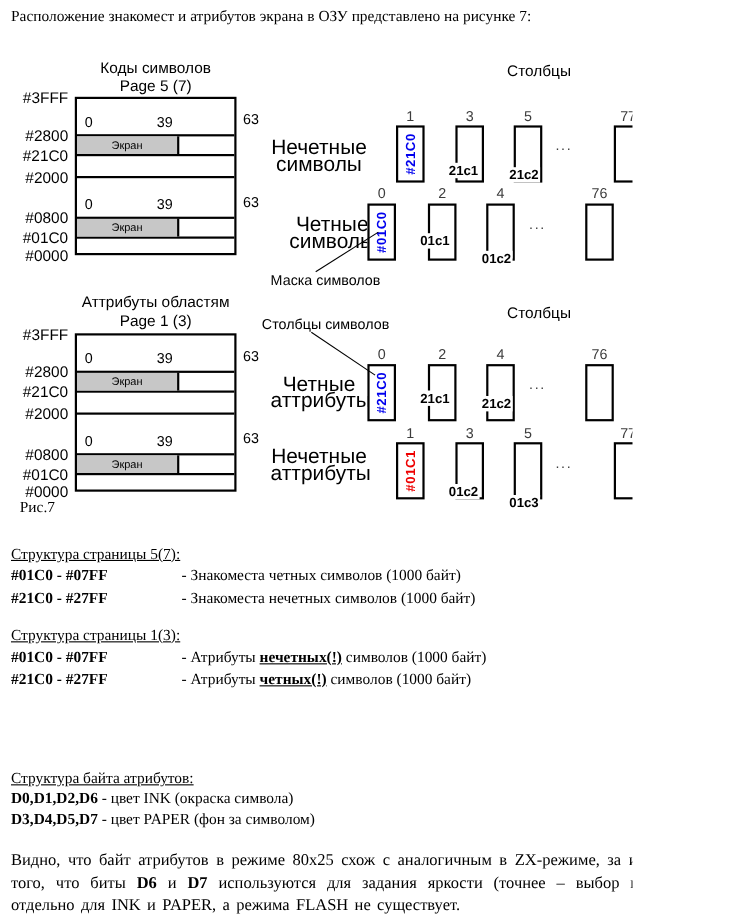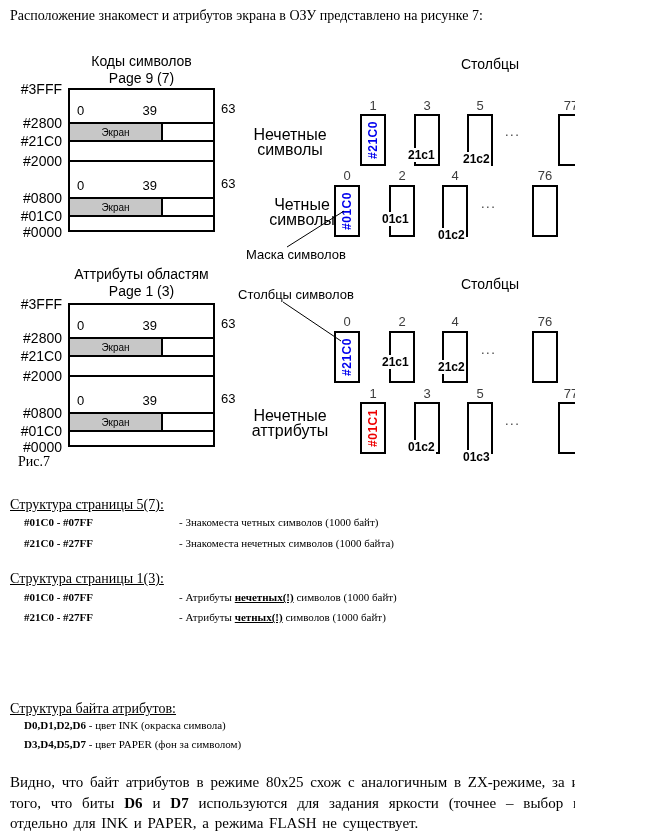--- a/index.html
+++ b/index.html
@@ -16,58 +16,58 @@
   .hline{position:absolute;left:0;width:143px;height:2px;background:#000;}
   .band{position:absolute;left:0;width:91px;height:16px;background:#c7c7c7;
         display:flex;align-items:center;justify-content:center;}
   .band-label{font-size:10px;font-family:"Liberation Sans",sans-serif;}
   .vdiv{position:absolute;left:91px;width:2px;height:16px;background:#000;}
   .inum{position:absolute;font-size:13px;font-family:"Liberation Sans",sans-serif;}
   .n39{left:55px;width:32px;text-align:right;}
   .c63{position:absolute;font-size:13px;font-family:"Liberation Sans",sans-serif;}
   .cols-title{position:absolute;left:420px;width:140px;text-align:center;font-size:14px;
               font-family:"Liberation Sans",sans-serif;}
-  .row-label{position:absolute;width:88px;text-align:center;font-size:16px;line-height:15px;
+  .row-label{position:absolute;width:88px;text-align:center;font-size:19px;line-height:15px;
              font-family:"Liberation Sans",sans-serif;}
   .colnum{position:absolute;width:26px;text-align:center;font-size:13px;color:#3d3d3d;
           font-family:"Liberation Sans",sans-serif;}
   .cell{position:absolute;width:26px;height:52px;border:2px solid #000;
         box-sizing:border-box;background:#fff;}
   .vtext{position:absolute;left:50%;top:50%;transform:translate(-50%,-50%) rotate(-90deg);
          font-weight:bold;font-size:12px;white-space:nowrap;letter-spacing:.5px;
          font-family:"Liberation Sans",sans-serif;}
   .sub{position:absolute;font-weight:bold;font-size:12px;background:#fff;padding:0 1px;
        font-family:"Liberation Sans",sans-serif;}
   .ell{position:absolute;font-size:13px;letter-spacing:1.5px;color:#3d3d3d;
        font-family:"Liberation Sans",sans-serif;}
   .point-label{position:absolute;font-size:13px;white-space:nowrap;
                font-family:"Liberation Sans",sans-serif;}
   .caption{position:absolute;left:18px;top:454px;font-weight:normal;font-size:14px;}
   .pointer-lines{position:absolute;left:0;top:0;pointer-events:none;}
   .sec-heading{position:absolute;left:10px;font-size:14px;text-decoration:underline;}
-  .body-row{position:absolute;left:24px;font-size:11px;white-space:nowrap;}
+  .body-row{position:absolute;left:10px;font-size:14px;white-space:nowrap;}
   .addr-range{display:inline-block;width:155px;font-weight:bold;}
   .em{font-weight:bold;text-decoration:underline;}
   .bits{font-weight:bold;}
   .para{position:absolute;left:10px;font-size:15px;text-align:justify;line-height:20.5px;}
   .note{top:643px;width:618px;word-spacing:5px;}
   .final{top:772px;width:648px;word-spacing:2px;}
   .para b, b{font-weight:bold;}
 </style>
 </head>
 <body>
 
 <div class="page">
 
   <p class="intro">Расположение знакомест и атрибутов экрана в ОЗУ представлено на рисунке 7:</p>
 
   <div class="figure">
 
     <div class="map-title" style="left:68px;top:53px">Коды символов</div>
-    <div class="map-title" style="left:68px;top:70px">Page 9 (7)</div>
+    <div class="map-title" style="left:68px;top:70px">Page 5 (7)</div>
 
     <div class="addr" style="top:81px">#3FFF</div>
     <div class="addr" style="top:115px">#2800</div>
     <div class="addr" style="top:133px">#21C0</div>
     <div class="addr" style="top:153px">#2000</div>
     <div class="addr" style="top:190px">#0800</div>
     <div class="addr" style="top:208px">#01C0</div>
     <div class="addr" style="top:224px">#0000</div>
 
     <div class="memrect" style="left:68px;top:88px">
@@ -163,20 +163,21 @@
     <div class="cell" style="left:532px;top:185px"></div>
     <div class="cell" style="left:587px;top:185px">
       <span class="vtext" style="color: rgb(0, 0, 238);">#01E7</span>
     </div>
     <span class="ell" style="left:481px;top:196px">...</span>
     <span class="sub" style="left:381px;top:212px">01c1</span>
     <span class="sub" style="left:437px;top:228px">01c2</span>
     <div class="point-label" style="left:246px;top:247px">Маска символов</div>
 
     <div class="point-label" style="left:238px;top:287px">Столбцы символов</div>
+    <div class="row-label" style="left:246px;top:342px">Четные аттрибуты</div>
     <span class="colnum" style="left:334px;top:314px">0</span>
     <span class="colnum" style="left:389px;top:314px">2</span>
     <span class="colnum" style="left:442px;top:314px">4</span>
     <span class="colnum" style="left:532px;top:314px">76</span>
     <span class="colnum" style="left:587px;top:314px">78</span>
     <div class="cell" style="left:334px;top:331px">
       <span class="vtext" style="color: rgb(0, 0, 238);">#21C0</span>
     </div>
     <div class="cell" style="left:389px;top:331px"></div>
     <div class="cell" style="left:442px;top:331px"></div>
@@ -211,21 +212,21 @@
       <line x1="287" y1="247" x2="344" y2="211" stroke="#000" stroke-width="1"></line>
       <line x1="283" y1="302" x2="341" y2="341" stroke="#000" stroke-width="1"></line>
     </svg>
   </div>
 
   <div class="sec-heading" style="top:497px">Структура страницы 5(7):</div>
   <div class="body-row" style="top:516px">
     <span class="addr-range">#01C0 - #07FF</span><span>- Знакоместа четных символов (1000 байт)</span>
   </div>
   <div class="body-row" style="top:537px">
-    <span class="addr-range">#21C0 - #27FF</span><span>- Знакоместа нечетных символов (1000 байта)</span>
+    <span class="addr-range">#21C0 - #27FF</span><span>- Знакоместа нечетных символов (1000 байт)</span>
   </div>
 
   <div class="sec-heading" style="top:571px">Структура страницы 1(3):</div>
   <div class="body-row" style="top:591px">
     <span class="addr-range">#01C0 - #07FF</span><span>- Атрибуты </span><span class="em">нечетных(!)</span><span> символов (1000 байт)</span>
   </div>
   <div class="body-row" style="top:611px">
     <span class="addr-range">#21C0 - #27FF</span><span>- Атрибуты </span><span class="em">четных(!)</span><span> символов (1000 байт)</span>
   </div>
 

